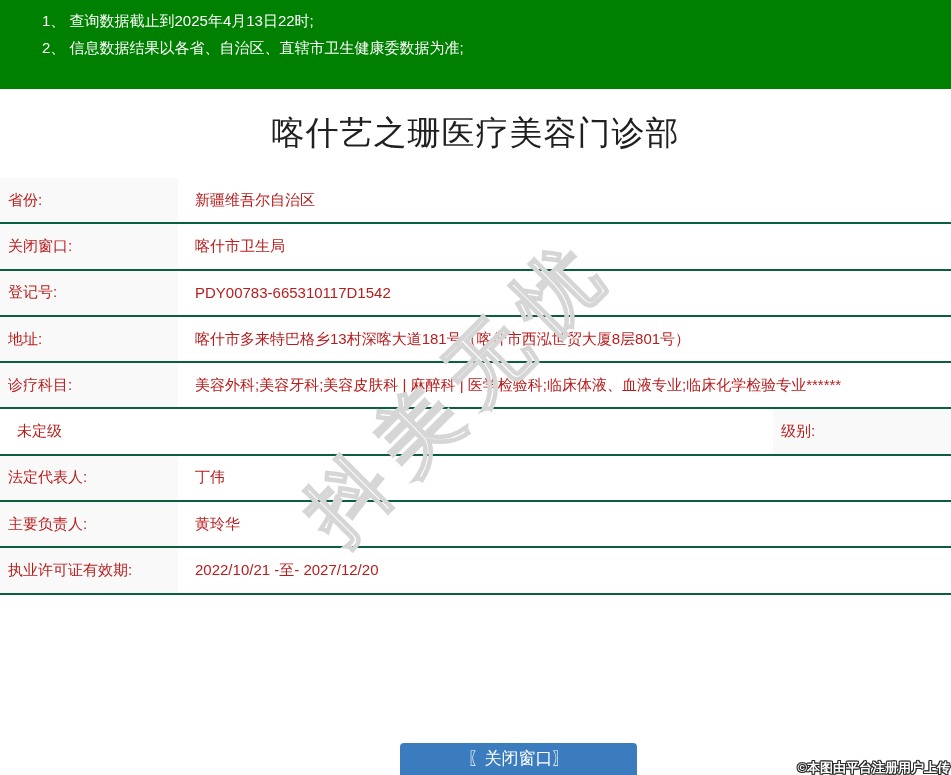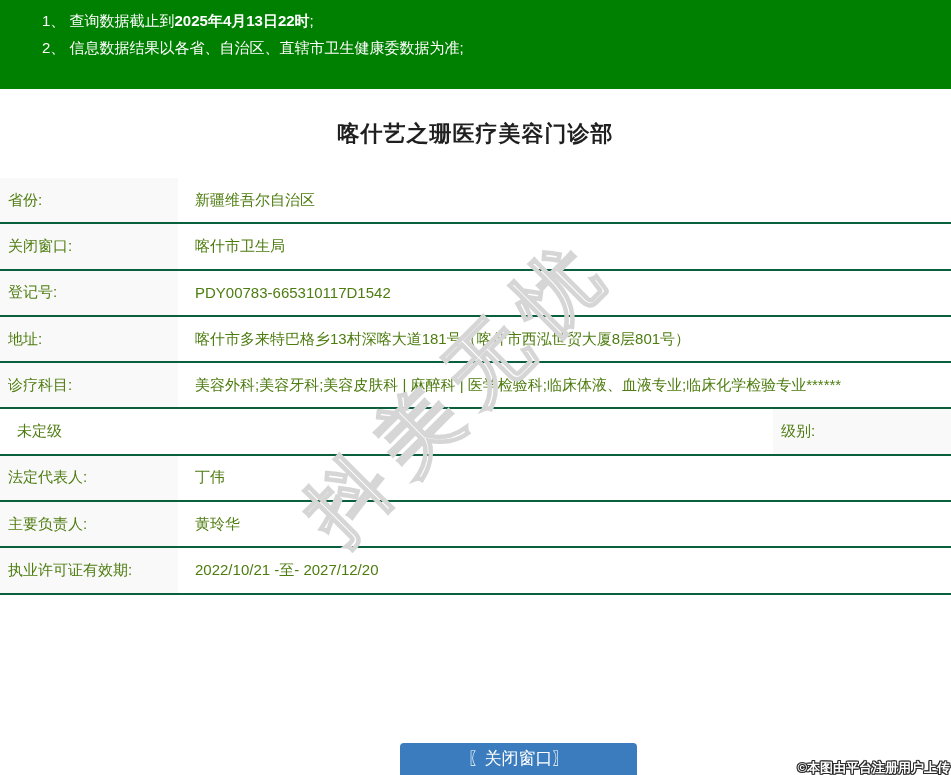--- a/index.html
+++ b/index.html
@@ -22,46 +22,46 @@
   }
   .notice-bar ol {
     list-style: none;
     margin: 0; padding: 7px 0 0 42px;
   }
   .notice-bar li {
     font-size: 15px;
     line-height: 27px;
     white-space: nowrap;
   }
-  .notice-bar .seg-bold { font-weight: bold; }
+  .notice-bar .seg-bold { font-weight: normal; }
 
   
   .title-wrap {
     height: 89px;
     display: flex; align-items: center; justify-content: center;
   }
   .title {
     margin: 12px;
-    font-size: 22px;
-    font-weight: 700;
+    font-size: 33px;
+    font-weight: 400;
     color: #1f1f1f;
     letter-spacing: 1px;
   }
 
   
   .info-table { width: 951px; }
   .row {
     display: flex;
     height: 46.3px;
     border-bottom: 2px solid #0a5f3c;
   }
   .cell {
     display: flex; align-items: center;
     font-size: 15px;
-    color: #4d7c0f;
+    color: #b91c1c;
   }
   .cell.label {
     width: 178px;
     background: #f9f9f9;
     padding-left: 8px;
     flex-shrink: 0;
   }
   .cell.value {
     flex: 1;
     padding-left: 17px;

